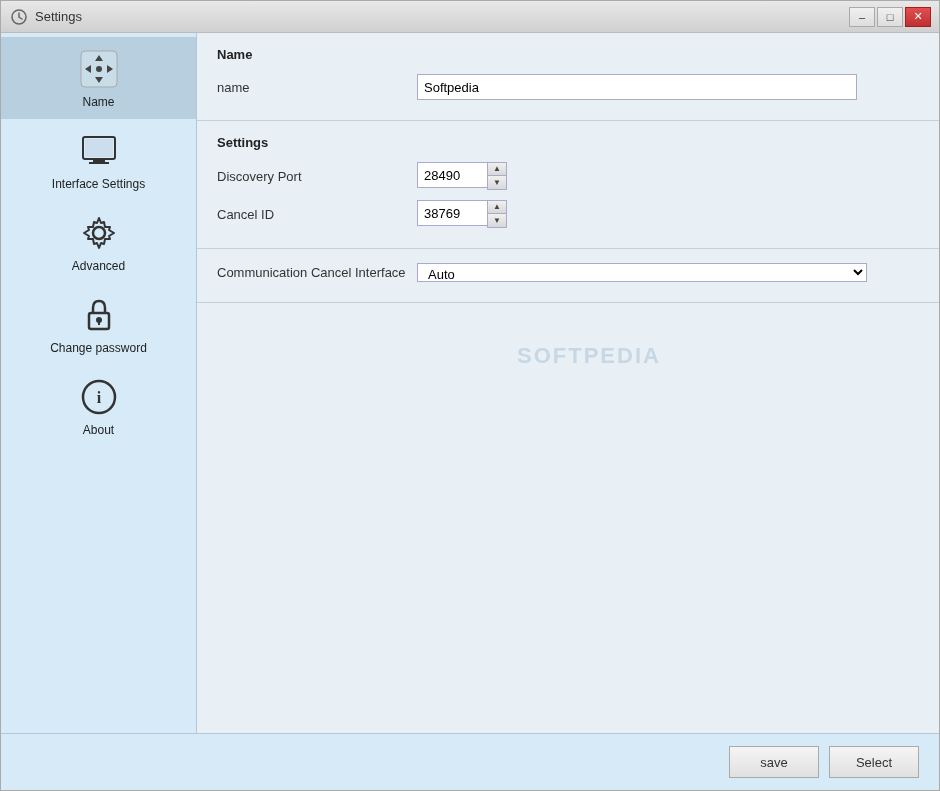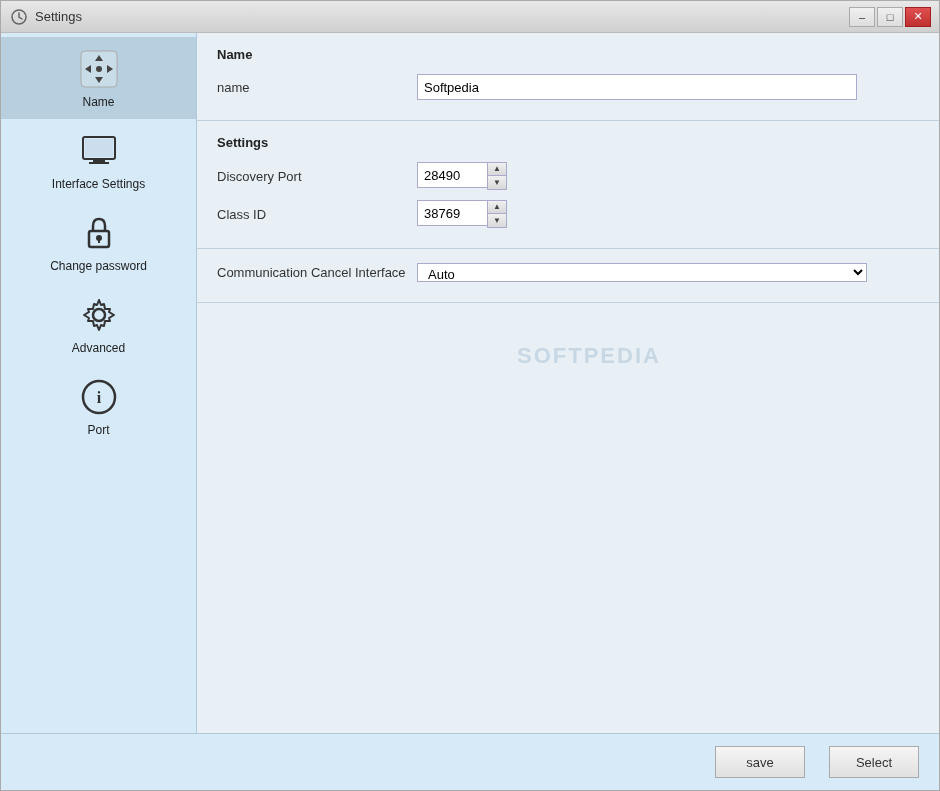--- a/index.html
+++ b/index.html
@@ -205,21 +205,21 @@
       letter-spacing: 2px;
       pointer-events: none;
       transform: rotate(0deg);
       top: 310px;
       left: 320px;
     }
     .footer {
       display: flex;
       justify-content: flex-end;
       padding: 12px 20px;
-      gap: 24px;
+      gap: 10px;
       background: #d6eaf8;
       border-top: 1px solid #b0c8d8;
       flex-shrink: 0;
     }
     .footer-btn {
       width: 90px;
       height: 32px;
       border: 1px solid #aaa;
       background: linear-gradient(to bottom, #f5f5f5, #e0e0e0);
       font-size: 13px;
@@ -279,47 +279,47 @@
             <rect x="10" y="31" width="20" height="2" fill="#333"></rect>
             <rect x="6" y="8" width="28" height="18" fill="#cde"></rect>
           </svg>
         </div>
         <span class="sidebar-label">Interface Settings</span>
       </div>
 
       <div class="sidebar-item">
         <div class="sidebar-icon">
           <svg width="40" height="40" viewBox="0 0 40 40">
+            <circle cx="20" cy="20" r="6" fill="none" stroke="#333" stroke-width="2.5"></circle>
+            <path d="M20 5 L22 10 L25 9 L26 14 L31 14 L30 17 L35 20 L30 23 L31 26 L26 26 L25 31 L22 30 L20 35 L18 30 L15 31 L14 26 L9 26 L10 23 L5 20 L10 17 L9 14 L14 14 L15 9 L18 10 Z" fill="none" stroke="#333" stroke-width="2" stroke-linejoin="round"></path>
+          </svg>
+        </div>
+        <span class="sidebar-label">Advanced</span>
+      </div>
+
+      <div class="sidebar-item">
+        <div class="sidebar-icon">
+          <svg width="40" height="40" viewBox="0 0 40 40">
             <rect x="10" y="18" width="20" height="16" rx="2" fill="none" stroke="#333" stroke-width="2.5"></rect>
             <path d="M14 18 L14 13 Q14 6 20 6 Q26 6 26 13 L26 18" fill="none" stroke="#333" stroke-width="2.5"></path>
             <circle cx="20" cy="25" r="3" fill="#333"></circle>
             <rect x="19" y="25" width="2" height="5" fill="#333"></rect>
           </svg>
         </div>
         <span class="sidebar-label">Change password</span>
       </div>
 
       <div class="sidebar-item">
         <div class="sidebar-icon">
           <svg width="40" height="40" viewBox="0 0 40 40">
-            <circle cx="20" cy="20" r="6" fill="none" stroke="#333" stroke-width="2.5"></circle>
-            <path d="M20 5 L22 10 L25 9 L26 14 L31 14 L30 17 L35 20 L30 23 L31 26 L26 26 L25 31 L22 30 L20 35 L18 30 L15 31 L14 26 L9 26 L10 23 L5 20 L10 17 L9 14 L14 14 L15 9 L18 10 Z" fill="none" stroke="#333" stroke-width="2" stroke-linejoin="round"></path>
-          </svg>
-        </div>
-        <span class="sidebar-label">Advanced</span>
-      </div>
-
-      <div class="sidebar-item">
-        <div class="sidebar-icon">
-          <svg width="40" height="40" viewBox="0 0 40 40">
             <circle cx="20" cy="20" r="16" fill="none" stroke="#333" stroke-width="2.5"></circle>
             <text x="20" y="26" text-anchor="middle" font-size="16" font-weight="bold" fill="#333" font-family="serif">i</text>
           </svg>
         </div>
-        <span class="sidebar-label">Port</span>
+        <span class="sidebar-label">About</span>
       </div>
     </div>
 
     <div class="main-panel" style="position:relative;">
 
       <div class="watermark">SOFTPEDIA</div>
 
       <div class="section">
         <div class="section-title">Name</div>
         <div class="field-row">
@@ -334,21 +334,21 @@
           <div class="field-label">Discovery Port</div>
           <div class="spinner-wrap">
             <input class="spinner-input" type="text" value="28490" style="">
             <div class="spinner-btns">
               <div class="spinner-btn">▲</div>
               <div class="spinner-btn">▼</div>
             </div>
           </div>
         </div>
         <div class="field-row">
-          <div class="field-label">Class ID</div>
+          <div class="field-label">Cancel ID</div>
           <div class="spinner-wrap">
             <input class="spinner-input" type="text" value="38769" style="">
             <div class="spinner-btns">
               <div class="spinner-btn">▲</div>
               <div class="spinner-btn">▼</div>
             </div>
           </div>
         </div>
       </div>
 

